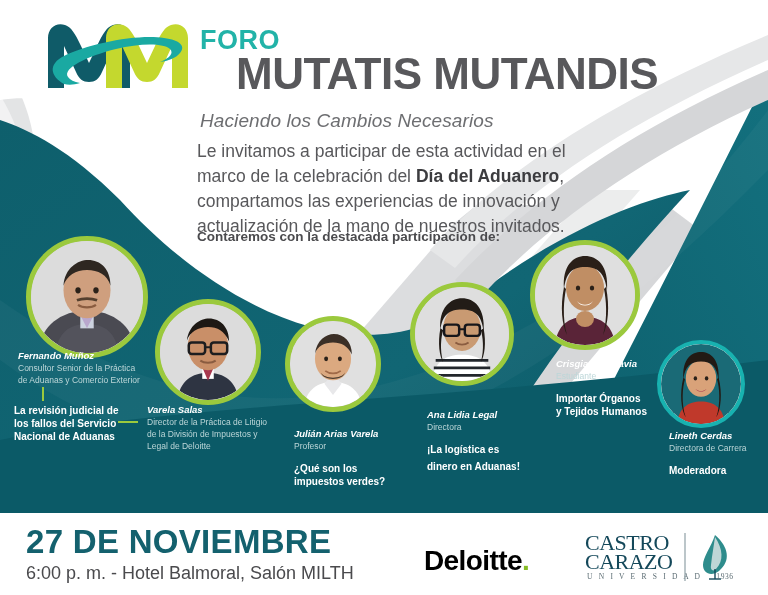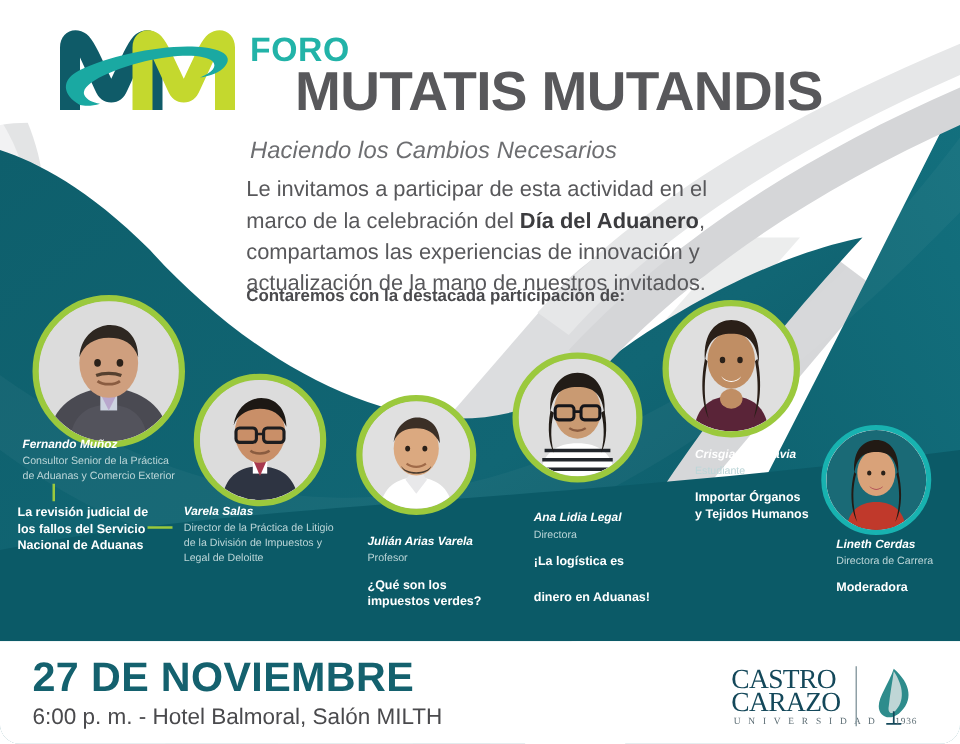--- a/index.html
+++ b/index.html
@@ -3,21 +3,20 @@
 <meta charset="utf-8">
 <style>
   html,body{margin:0;padding:0;background:#ffffff;}
   body{font-family:"Liberation Sans", sans-serif;}
 
   .poster{
     position:relative;
     width:768px;height:595px;
     overflow:hidden;
     background:#ffffff;
-    border-radius:16px;
   }
 
   
   .bg-layer{position:absolute;inset:0;}
   .bg-layer svg{display:block;width:768px;height:595px;}
 
   
   .logo-block{
     position:absolute;left:44px;top:16px;
     display:flex;align-items:flex-start;
@@ -322,40 +321,41 @@
     <div class="nm">Julián Arias Varela</div>
     <div class="rl">Profesor</div>
     <div class="tp">¿Qué son los</div>
     <div class="tp" style="margin-top:0">impuestos verdes?</div>
   </div>
 
   <div class="sp" style="left:427px;top:409px;">
     <div class="nm">Ana Lidia Legal</div>
     <div class="rl">Directora</div>
     <div class="tp">¡La logística es</div>
-    <div class="tp" style="margin-top:16px">dinero en Aduanas!</div>
+    <div class="tp" style="margin-top:4px">dinero en Aduanas!</div>
   </div>
 
   <div class="sp" style="left:556px;top:358px;">
     <div class="nm">Crisgianni Artavia</div>
     <div class="rl">Estudiante</div>
     <div class="tp">Importar Órganos</div>
     <div class="tp" style="margin-top:0">y Tejidos Humanos</div>
   </div>
 
   <div class="sp" style="left:669px;top:430px;">
     <div class="nm">Lineth Cerdas</div>
     <div class="rl">Directora de Carrera</div>
     <div class="tp">Moderadora</div>
   </div>
 
   <div class="footer">
     <div class="date">27 DE NOVIEMBRE</div>
     <div class="place">6:00 p. m. - Hotel Balmoral, Salón MILTH</div>
 
+    <div class="deloitte"><span>Deloitte</span><span class="dot">.</span></div>
 
     <div class="castro">
       <svg width="160" height="52" viewBox="0 0 160 52" xmlns="http://www.w3.org/2000/svg">
         <text id="u1" x="0" y="19" font-family="'Liberation Serif', serif" font-size="22" letter-spacing="-0.5" fill="#14485a">CASTRO</text>
         <text id="u2" x="0" y="38" font-family="'Liberation Serif', serif" font-size="22" letter-spacing="-0.5" fill="#14485a">CARAZO</text>
         <text id="u3" x="2" y="48" font-family="'Liberation Serif', serif" font-size="7.5" letter-spacing="2.2" fill="#5a6b72">U N I V E R S I D A D</text>
         <line x1="100" y1="2" x2="100" y2="50" stroke="#8fa0a6" stroke-width="1.2"></line>
         <g>
           <path d="M130,4 C144,16 146,30 134,40 C126,46 118,42 118,34
                    C118,26 126,16 130,4 Z" fill="#2e8c8c"></path>

